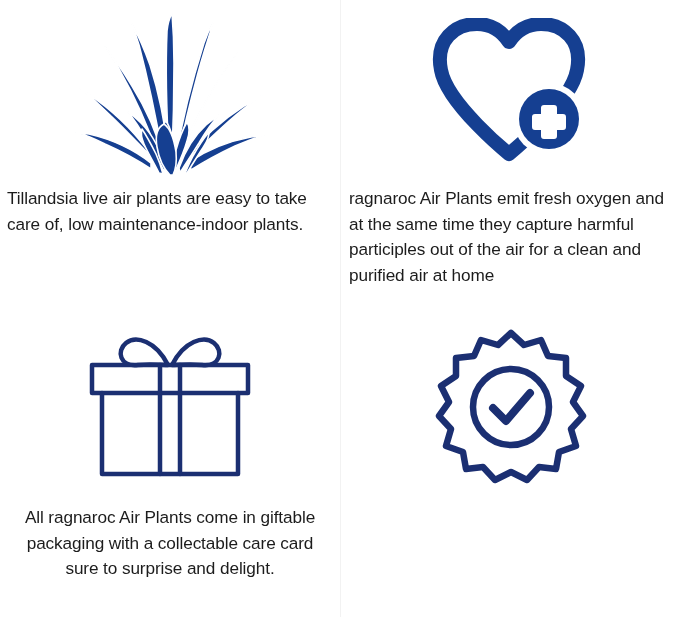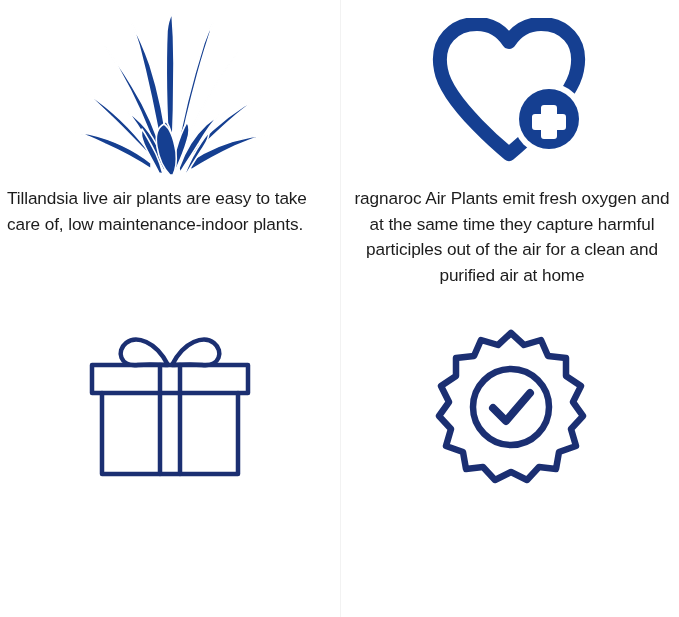--- a/index.html
+++ b/index.html
@@ -57,21 +57,21 @@
     width: 100%;
     box-sizing: border-box;
     margin: 0;
   }
 
   .cap-tl {
     text-align: left;
     padding: 0 4px 0 5px;
   }
   .cap-tr {
-    text-align: center;
+    text-align: left;
     padding: 0 2px 0 4px;
   }
   .cap-bl {
     text-align: center;
     padding: 0 8px 0 8px;
   }
   .cap-br {
     text-align: center;
     padding: 0 2px 0 4px;
   }
@@ -138,20 +138,21 @@
 
           <rect x="12" y="40" width="156" height="28"></rect>
 
           <path d="M22 68 v81 h136 v-81"></path>
 
           <path d="M80 40 v109"></path>
           <path d="M100 40 v109"></path>
         </g>
       </svg>
     </div>
+    <p class="caption cap-bl">All ragnaroc Air Plants come in giftable packaging with a collectable care card sure to surprise and delight.</p>
   </div>
 
   <div class="feature-cell cell-right r2">
     <div class="icon-wrap">
       <svg width="160" height="160" viewBox="0 0 160 160" aria-hidden="true">
 
         <path d="M80 6
                  L93 18 L110 13 L117 29 L135 31 L135 49 L150 59 L142 75 L152 89 L140 102 L145 119 L128 125 L125 142 L108 140 L96 153 L80 145
                  L64 153 L52 140 L35 142 L32 125 L15 119 L20 102 L8 89 L18 75 L10 59 L25 49 L25 31 L43 29 L50 13 L67 18 Z" fill="none" stroke="#1b2f72" stroke-width="6.5" stroke-linejoin="round"></path>
 

